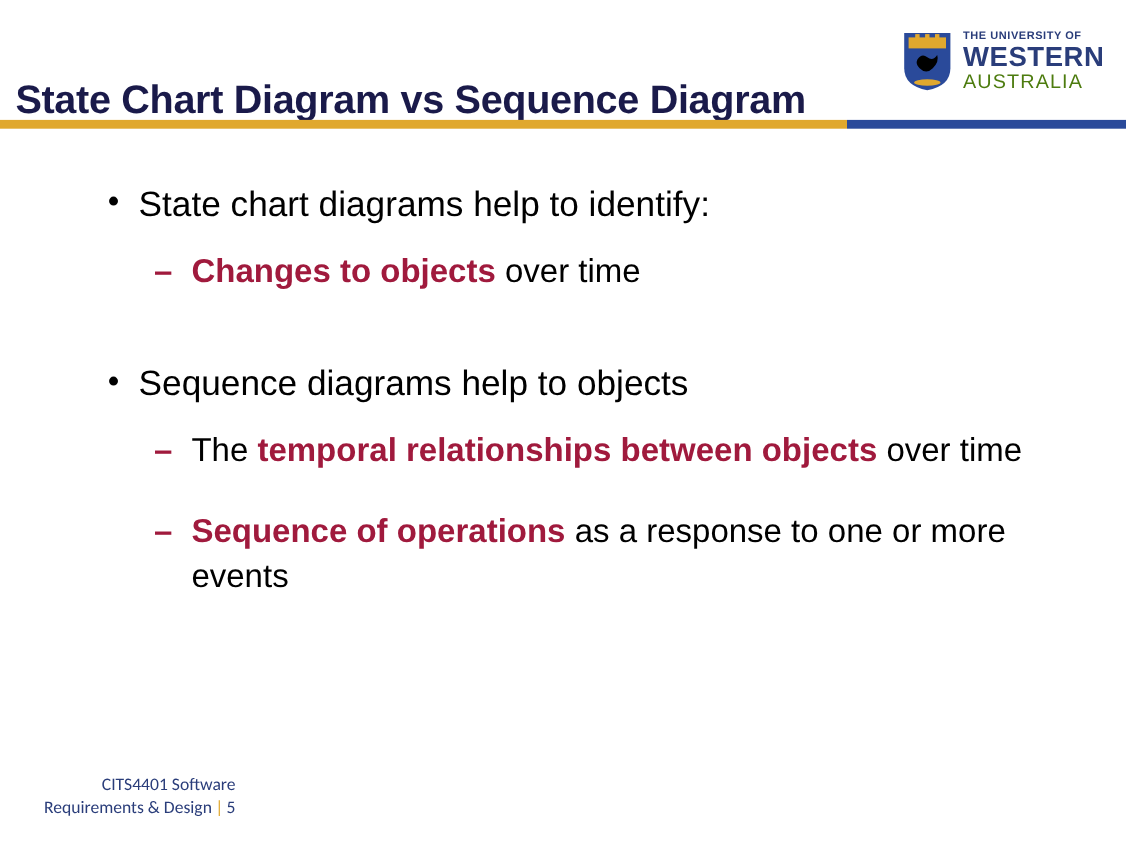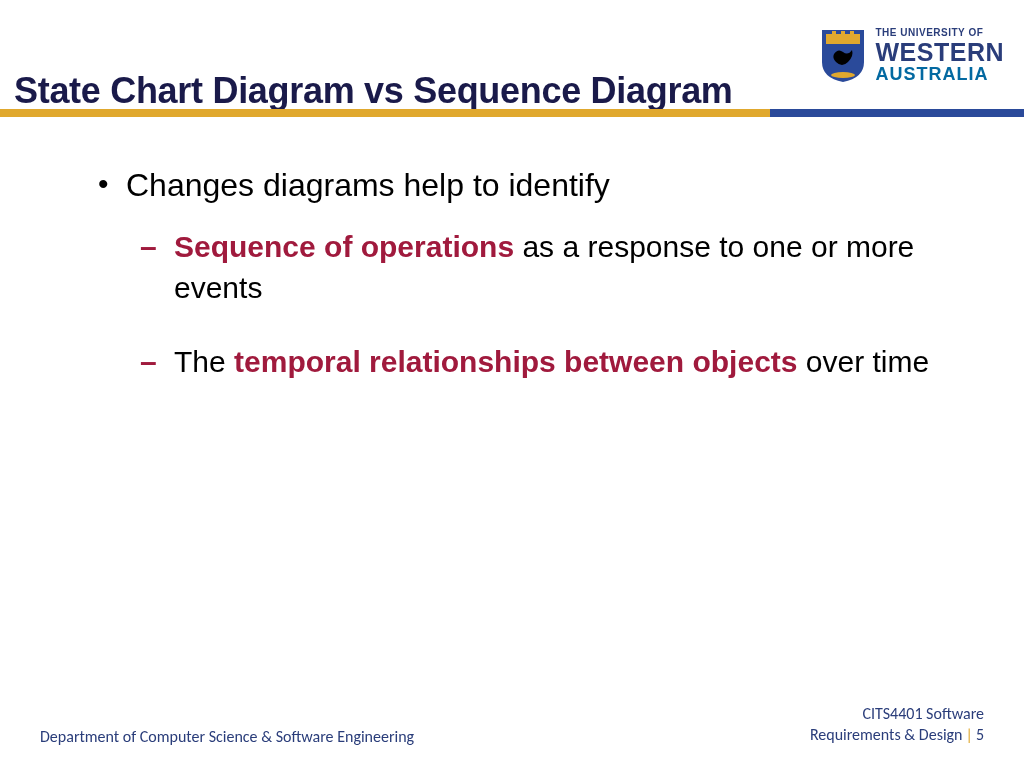--- a/index.html
+++ b/index.html
@@ -5,21 +5,21 @@
   * { margin: 0; padding: 0; box-sizing: border-box; }
   html, body { width: 1024px; height: 768px; font-family: Arial, Helvetica, sans-serif; background: #fff; overflow: hidden; }
   .slide { position: relative; width: 1024px; height: 768px; }
   .header { position: relative; height: 113px; }
   .title { position: absolute; left: 14px; top: 70px; font-size: 36px; font-weight: 700; color: #1a1a4a; letter-spacing: -0.3px; }
   .logo { position: absolute; right: 20px; top: 28px; display: flex; align-items: center; gap: 10px; }
   .crest { width: 46px; height: 55px; }
   .logo-text { display: flex; flex-direction: column; line-height: 1.05; }
   .logo-line1 { font-size: 10px; font-weight: 700; color: #2a3d7a; letter-spacing: 0.5px; }
   .logo-line2 { font-size: 25px; font-weight: 800; color: #2a3d7a; letter-spacing: 0.5px; }
-  .logo-line3 { font-size: 18px; font-weight: 700; color: #0369a1; letter-spacing: 1px; }
+  .logo-line3 { font-size: 18px; font-weight: 400; color: #4d7c0f; letter-spacing: 1px; }
   .divider { position: absolute; top: 109px; left: 0; width: 1024px; height: 8px; display: flex; }
   .div-gold { background: #e0a82e; }
   .div-blue { background: #2a4a9a; }
   .content { position: absolute; left: 92px; top: 165px; width: 840px; }
   ul.outer { list-style: none; }
   ul.outer > li { position: relative; padding-left: 34px; margin-bottom: 60px; font-size: 32px; color: #000; line-height: 1.25; }
   ul.outer > li::before { content: "•"; position: absolute; left: 6px; top: 0; font-size: 30px; color: #000; }
   ul.inner { list-style: none; margin-top: 22px; }
   ul.inner > li { position: relative; padding-left: 40px; margin-left: 8px; margin-bottom: 34px; font-size: 30px; color: #000; line-height: 1.35; }
   ul.inner > li::before { content: "–"; position: absolute; left: 6px; top: 0; font-size: 30px; color: #a01a3d; font-weight: 700; }
@@ -56,34 +56,41 @@
   </div>
 
   <div class="divider">
     <div class="div-gold" style="width:770px"></div>
     <div class="div-blue" style="flex:1"></div>
   </div>
 
   <div class="content">
     <ul class="outer">
       <li>
-        <span>Changes diagrams help to identify</span>
+        <span>State chart diagrams help to identify:</span>
         <ul class="inner">
           <li>
-            <span class="hl">Sequence of operations</span><span> as a response to one or more events</span>
+            <span class="hl">Changes to objects</span><span> over time</span>
+          </li>
+        </ul>
+      </li>
+      <li>
+        <span>Sequence diagrams help to objects</span>
+        <ul class="inner">
+          <li>
+            <span>The </span><span class="hl">temporal relationships between objects</span><span> over time</span>
           </li>
           <li>
-            <span>The </span><span class="hl">temporal relationships between objects</span><span> over time</span>
+            <span class="hl">Sequence of operations</span><span> as a response to one or more events</span>
           </li>
         </ul>
       </li>
     </ul>
   </div>
 
   <div class="footer">
-    <div>Department of Computer Science &amp; Software Engineering</div>
     <div class="footer-right">
       <span>CITS4401 Software</span><br>
       <span>Requirements &amp; Design</span><span class="sep">|</span><span>5</span>
     </div>
   </div>
 
 </div>
 
 </body></html>

